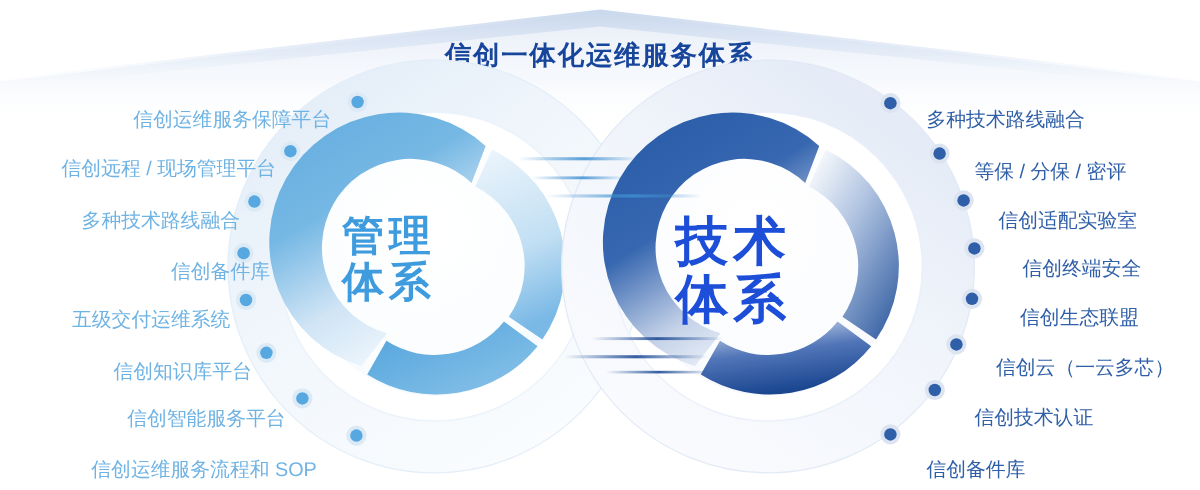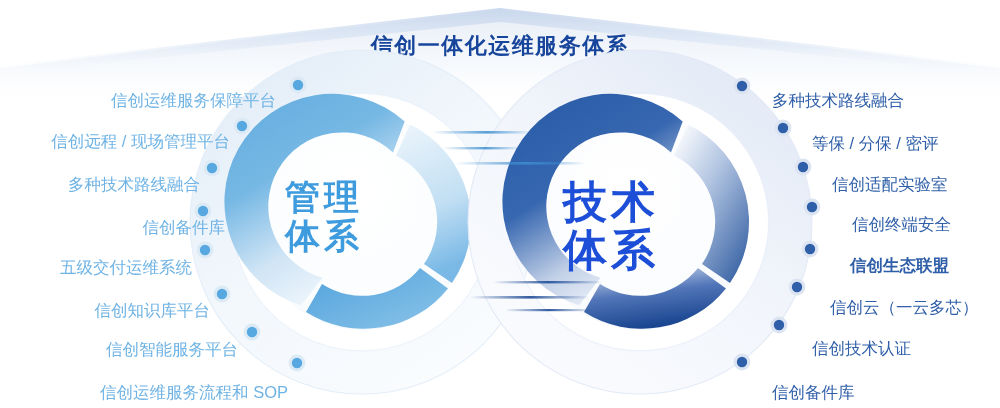--- a/index.html
+++ b/index.html
@@ -275,24 +275,24 @@
     <span class="cw-line">体系</span>
   </div>
 
   <div class="label left" style="right:724px;top:76px;">信创运维服务保障平台</div>
   <div class="label left" style="right:770px;top:117px;">信创远程 / 现场管理平台</div>
   <div class="label left" style="right:800px;top:160px;">多种技术路线融合</div>
   <div class="label left" style="right:775px;top:203px;text-align:right;">信创备件库</div>
   <div class="label left" style="right:808px;top:243px;">五级交付运维系统</div>
   <div class="label left" style="right:790px;top:286px;">信创知识库平台</div>
   <div class="label left" style="right:762px;top:325px;">信创智能服务平台</div>
-  <div class="label left" style="right:712px;top:368px;">信创运维服务流程和 SOP</div>
+  <div class="label left" style="right:736px;top:368px;">信创运维服务流程和 SOP</div>
 
   <div class="label right" style="left:772px;top:76px;text-align:right;">多种技术路线融合</div>
   <div class="label right" style="left:812px;top:119px;">等保 / 分保 / 密评</div>
   <div class="label right" style="left:852px;top:200px;">信创终端安全</div>
   <div class="label right" style="left:832px;top:160px;">信创适配实验室</div>
-  <div class="label right" style="left:850px;top:241px;font-weight:bold;">信创生态联盟</div>
+  <div class="label right" style="left:850px;top:241px;">信创生态联盟</div>
   <div class="label right" style="left:830px;top:283px;">信创云（一云多芯）</div>
   <div class="label right" style="left:812px;top:324px;text-align:center;">信创技术认证</div>
   <div class="label right" style="left:772px;top:368px;">信创备件库</div>
 
 </div>
 
 </body></html>

